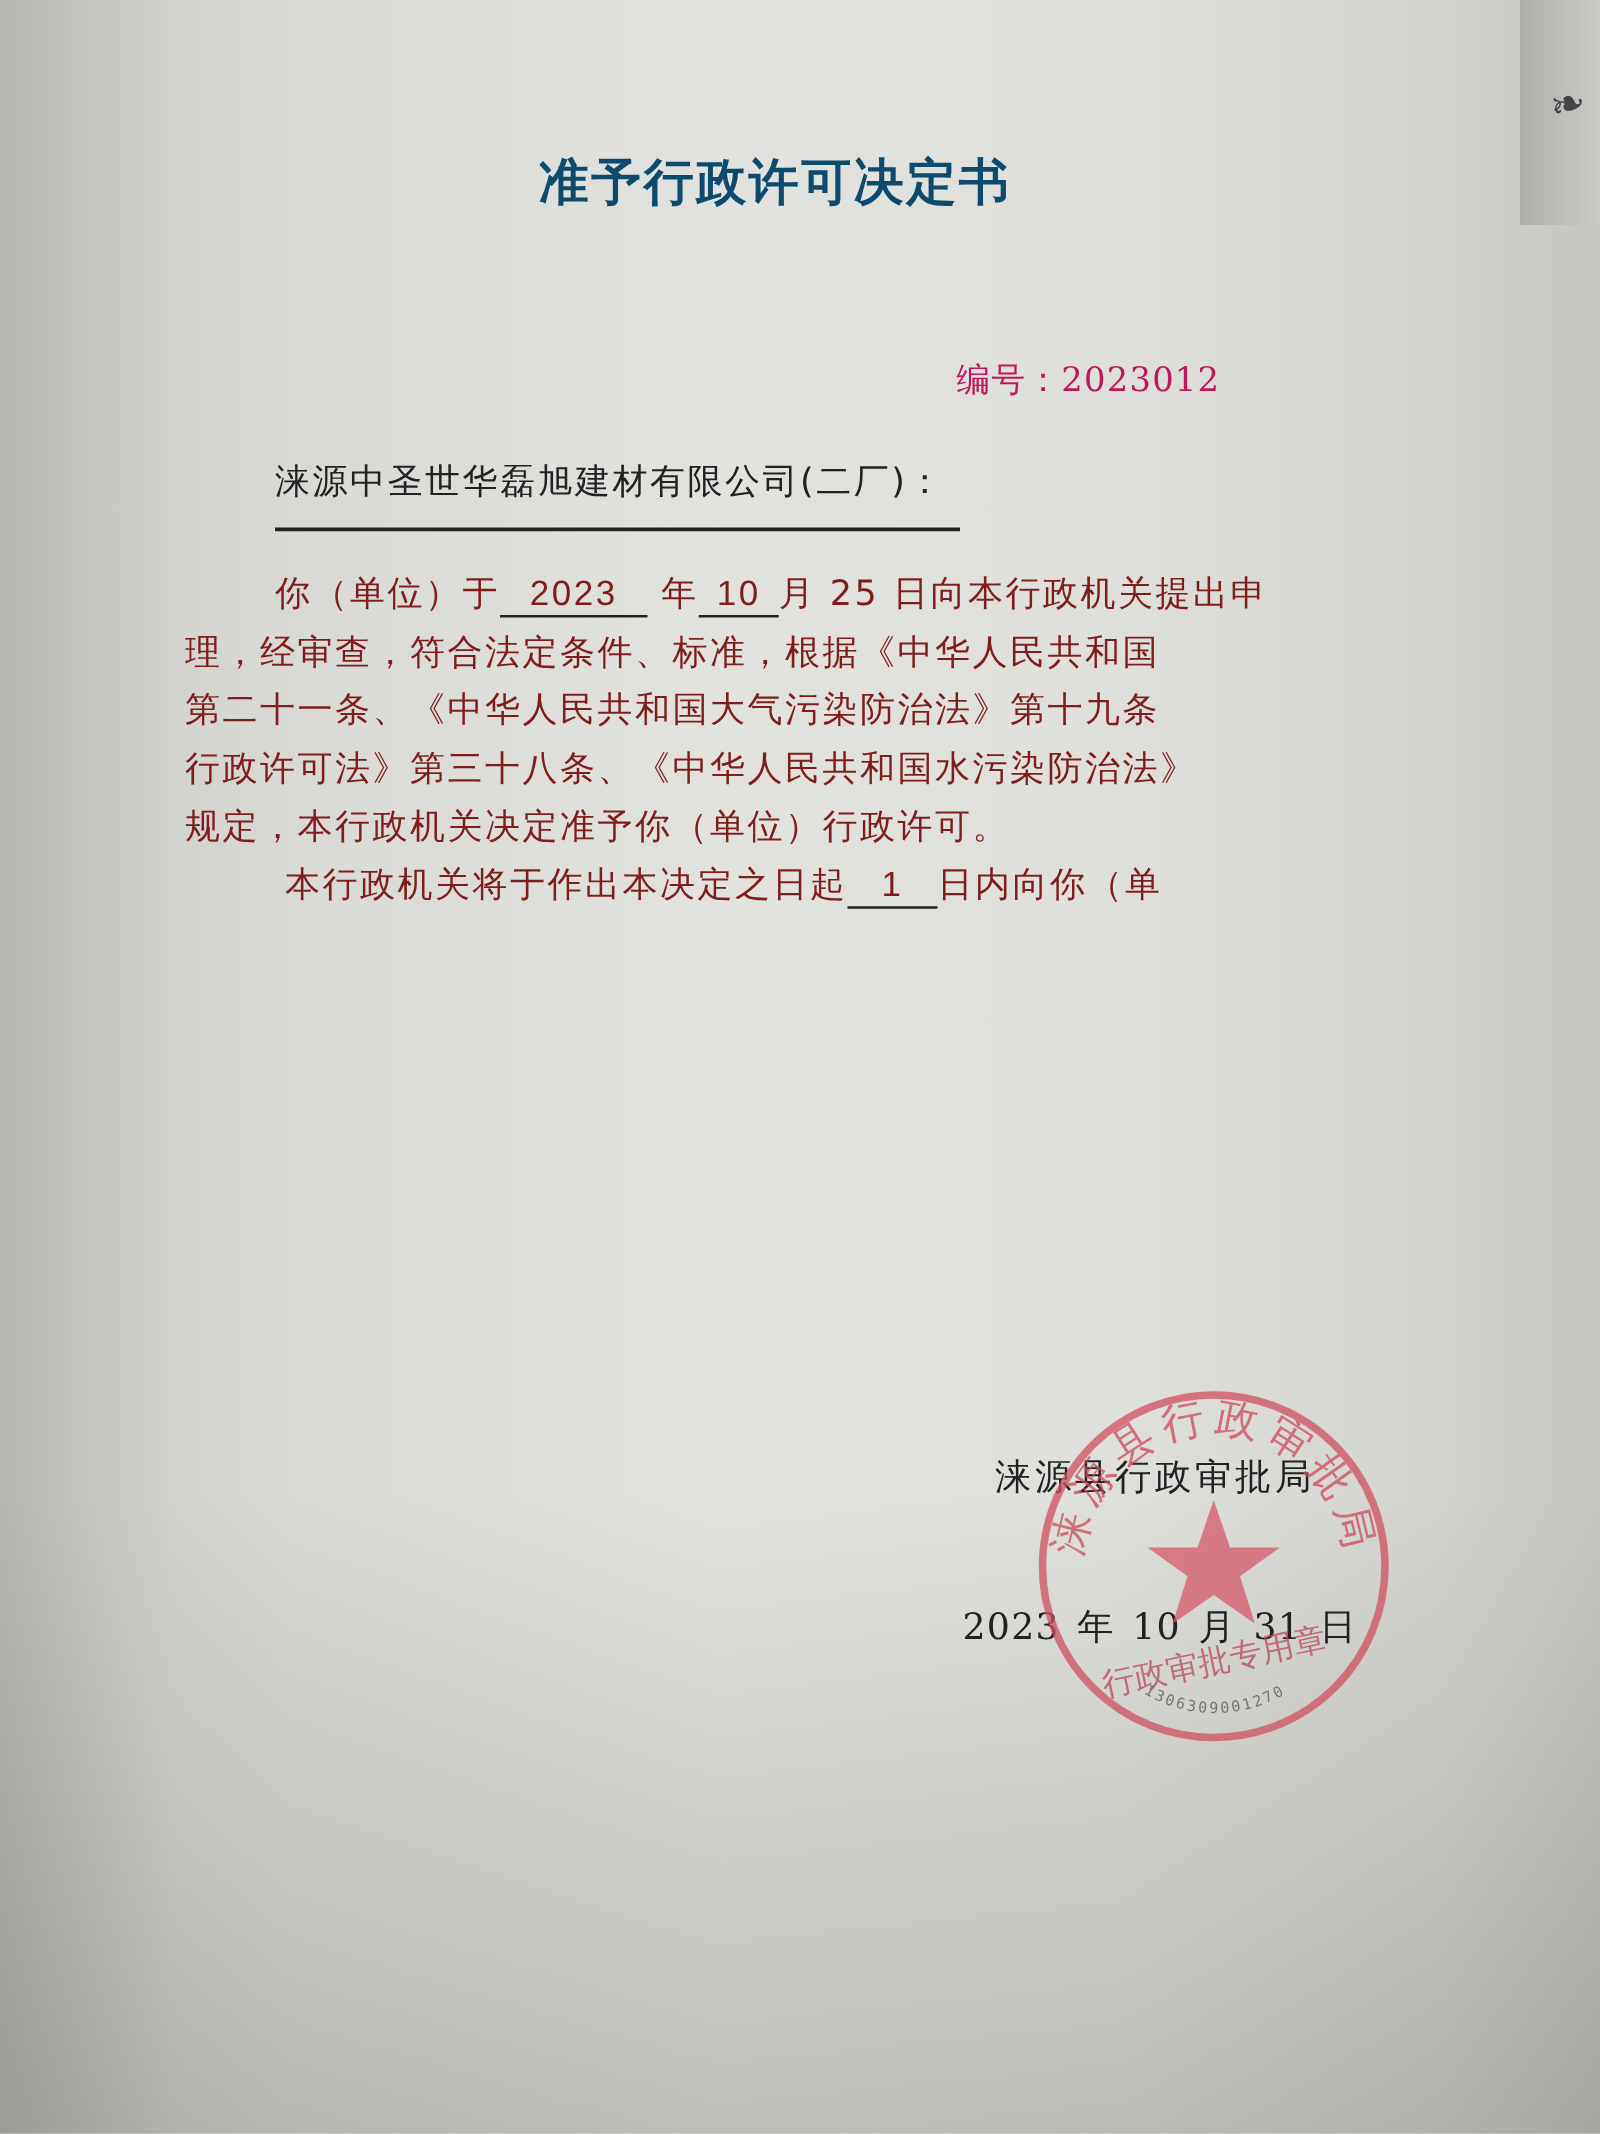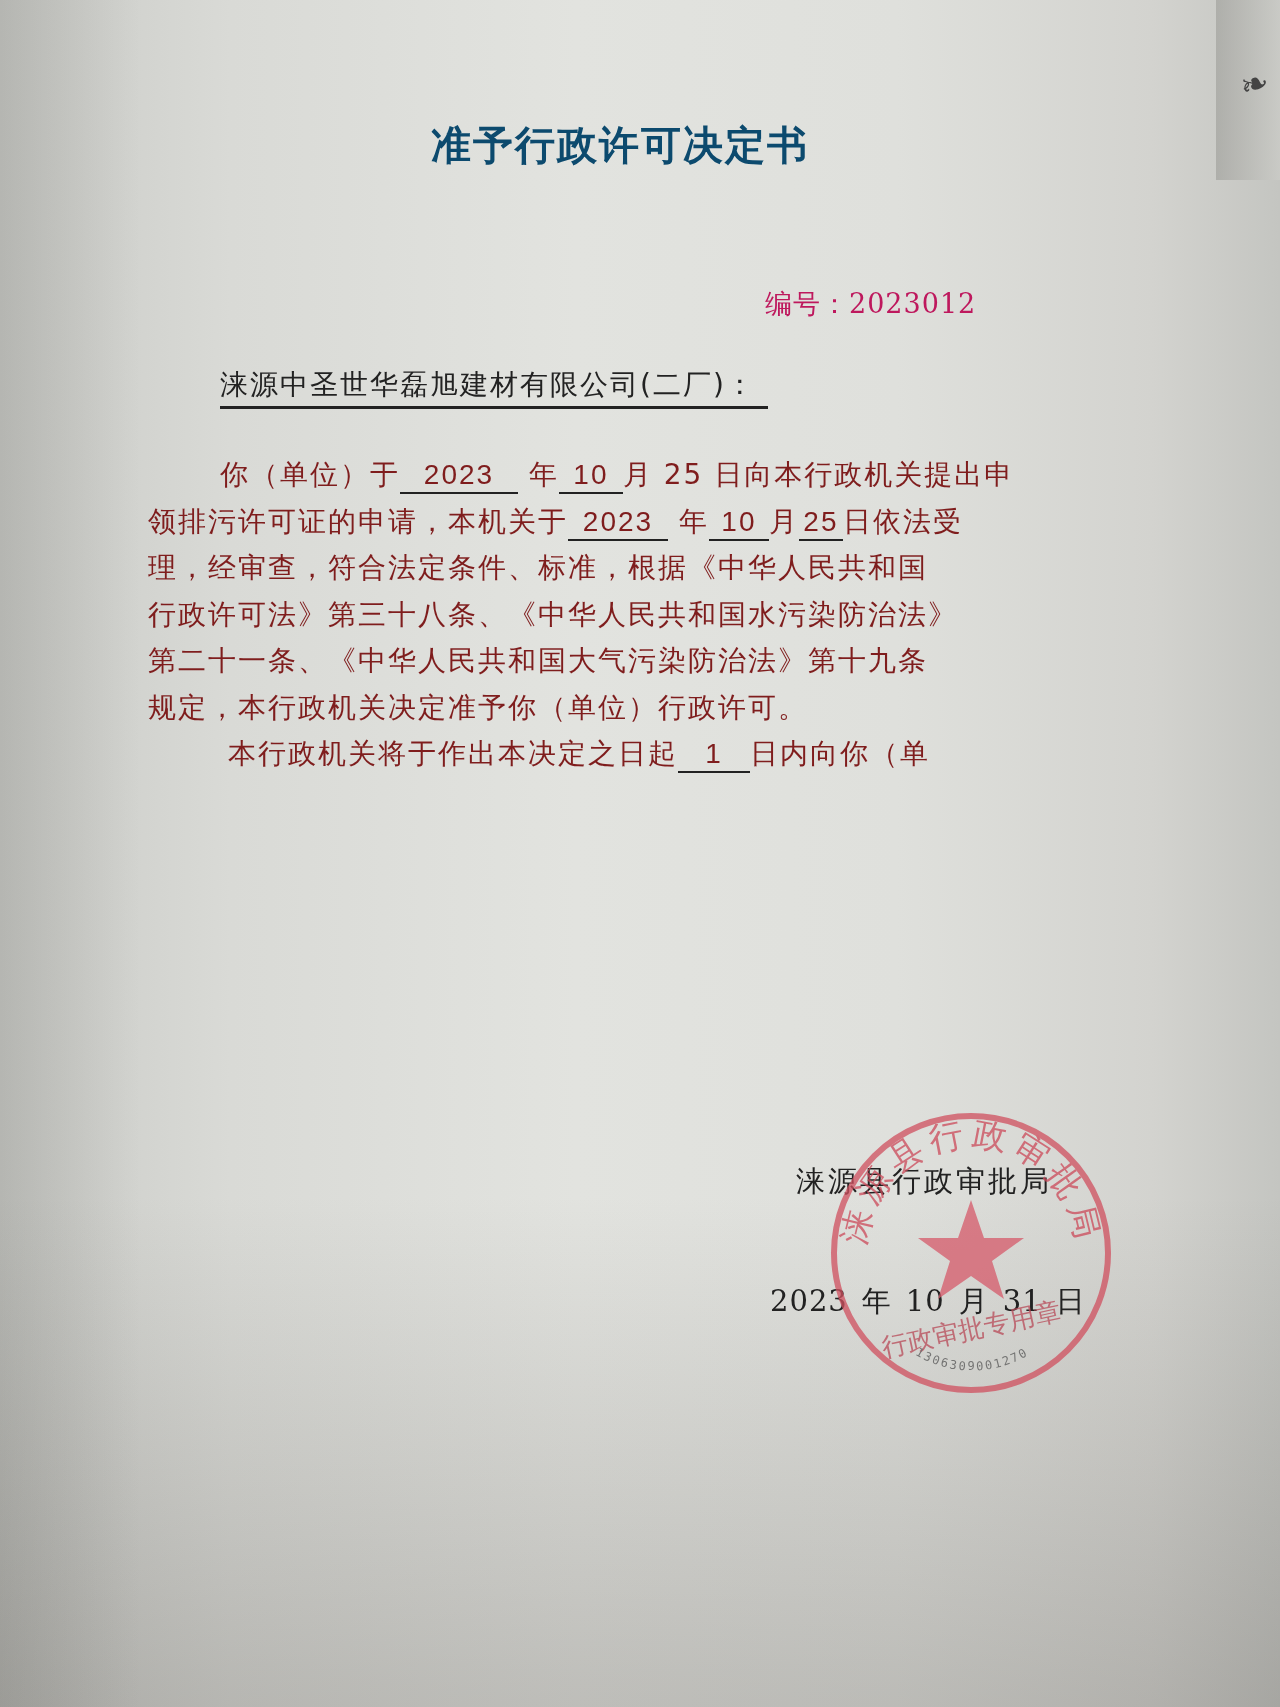--- a/index.html
+++ b/index.html
@@ -35,21 +35,21 @@
       letter-spacing: 2px; color: #0c4a6e;
     }
     .doc-number {
       position: absolute; left: 765px; top: 286px;
       font-family: "DejaVu Serif", "Liberation Serif", serif;
       font-size: 27px; color: #be185d; letter-spacing: 1px;
     }
     .addressee {
       position: absolute; left: 220px; top: 366px;
       font-size: 28px; color: #222; letter-spacing: 2px;
-      border-bottom: 3px solid #222; padding-bottom: 2px;
+      border-bottom: 3px solid #222; padding-bottom: 18px;
       padding-right: 12px;
     }
     .body-text {
       position: absolute; left: 148px; top: 452px; width: 980px;
       font-size: 28px; color: #7f1d1d; line-height: 46.5px; letter-spacing: 2px;
     }
     .line { white-space: nowrap; }
     .indent { padding-left: 72px; }
     .ul {
       display: inline-block; border-bottom: 2px solid #222;
@@ -84,27 +84,23 @@
   <span>编号：</span><span>2023012</span>
 </div>
 
 <div class="addressee">涞源中圣世华磊旭建材有限公司(二厂)：</div>
 
 <div class="body-text">
   <div class="line indent">
     <span>你（单位）于</span><span class="ul" style="width:118px">2023</span>
     <span>年</span><span class="ul" style="width:64px">10</span><span>月 25 日向本行政机关提出申</span>
   </div>
-  <div class="line">
-    <span>领排污许可证的申请，本机关于</span><span class="ul" style="width:100px">2023</span>
-    <span>年</span><span class="ul" style="width:60px">10</span><span>月</span><span class="ul" style="width:44px">25</span><span>日依法受</span>
-  </div>
   <div class="line">理，经审查，符合法定条件、标准，根据《中华人民共和国</div>
+  <div class="line">第二十一条、《中华人民共和国大气污染防治法》第十九条</div>
   <div class="line">行政许可法》第三十八条、《中华人民共和国水污染防治法》</div>
-  <div class="line">第二十一条、《中华人民共和国大气污染防治法》第十九条</div>
   <div class="line">规定，本行政机关决定准予你（单位）行政许可。</div>
   <div class="line indent" style="padding-left:80px">
     <span>本行政机关将于作出本决定之日起</span><span class="ul" style="width:72px">1</span><span>日内向你（单</span>
   </div>
 </div>
 
 <div class="signature">涞源县行政审批局</div>
 
 <div class="sign-date">
   <span>2023</span><span class="cn">年</span><span>10</span><span class="cn">月</span><span>31</span><span class="cn" style="margin-right:0">日</span>

